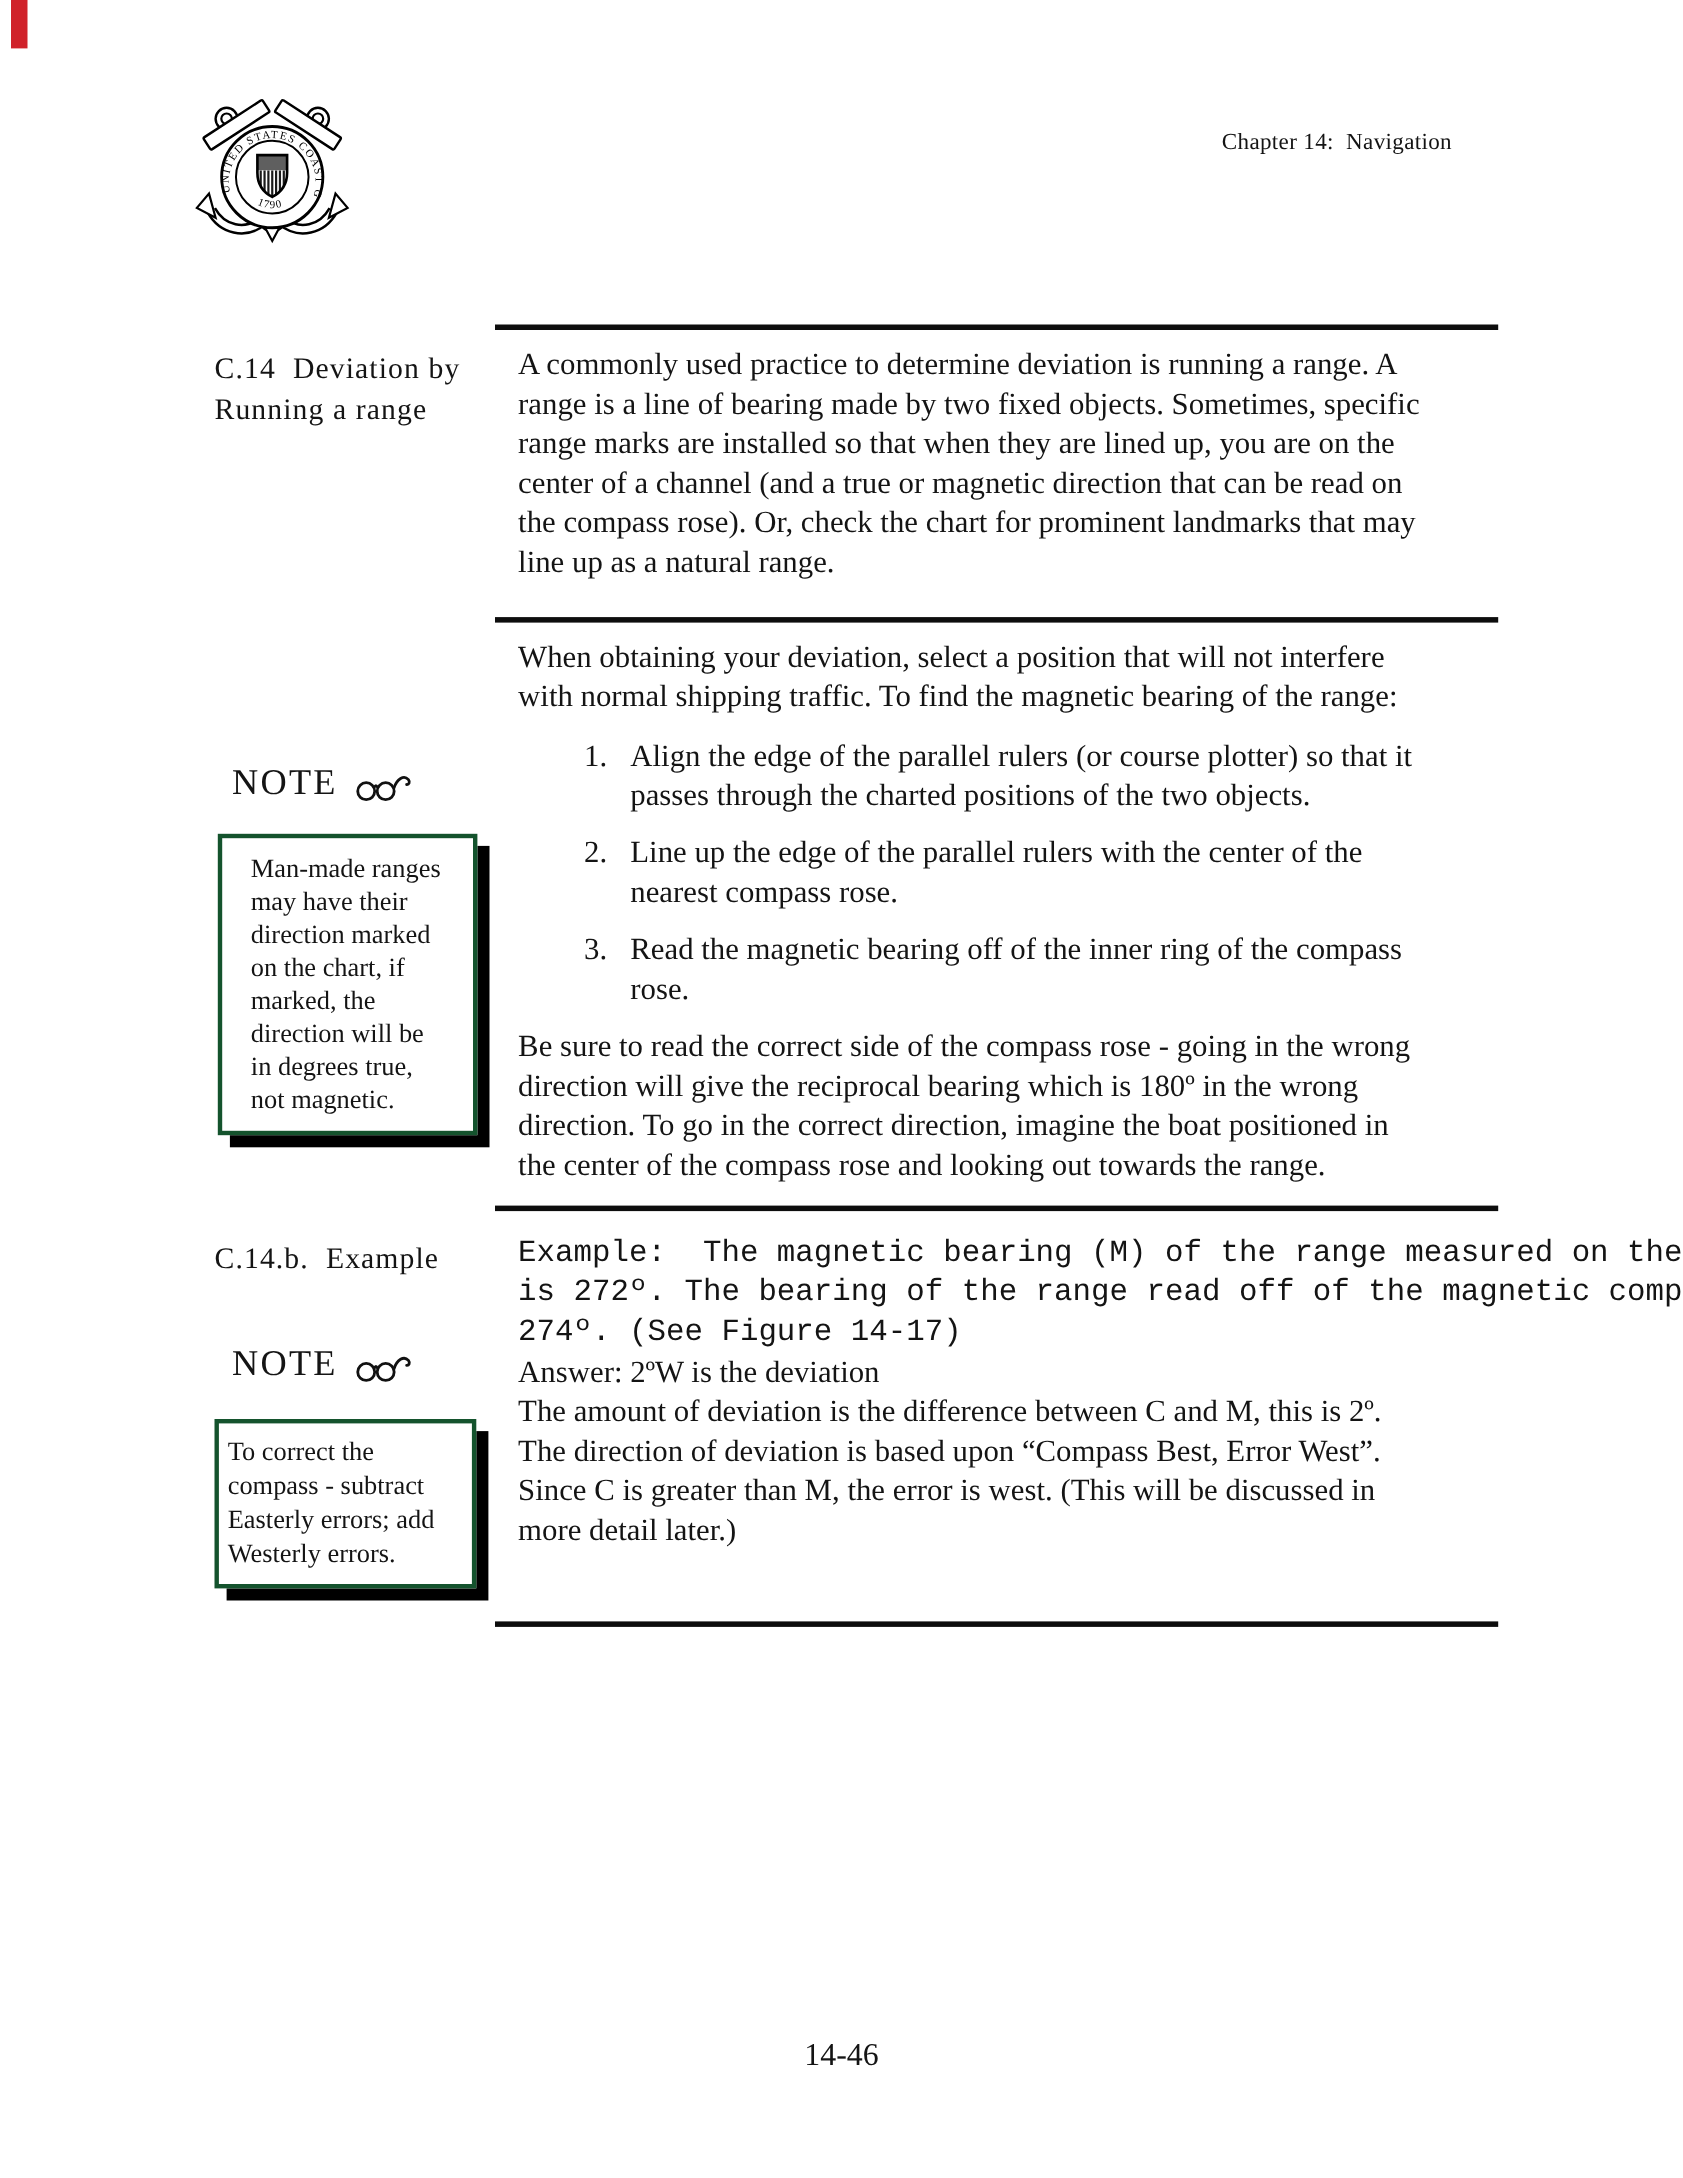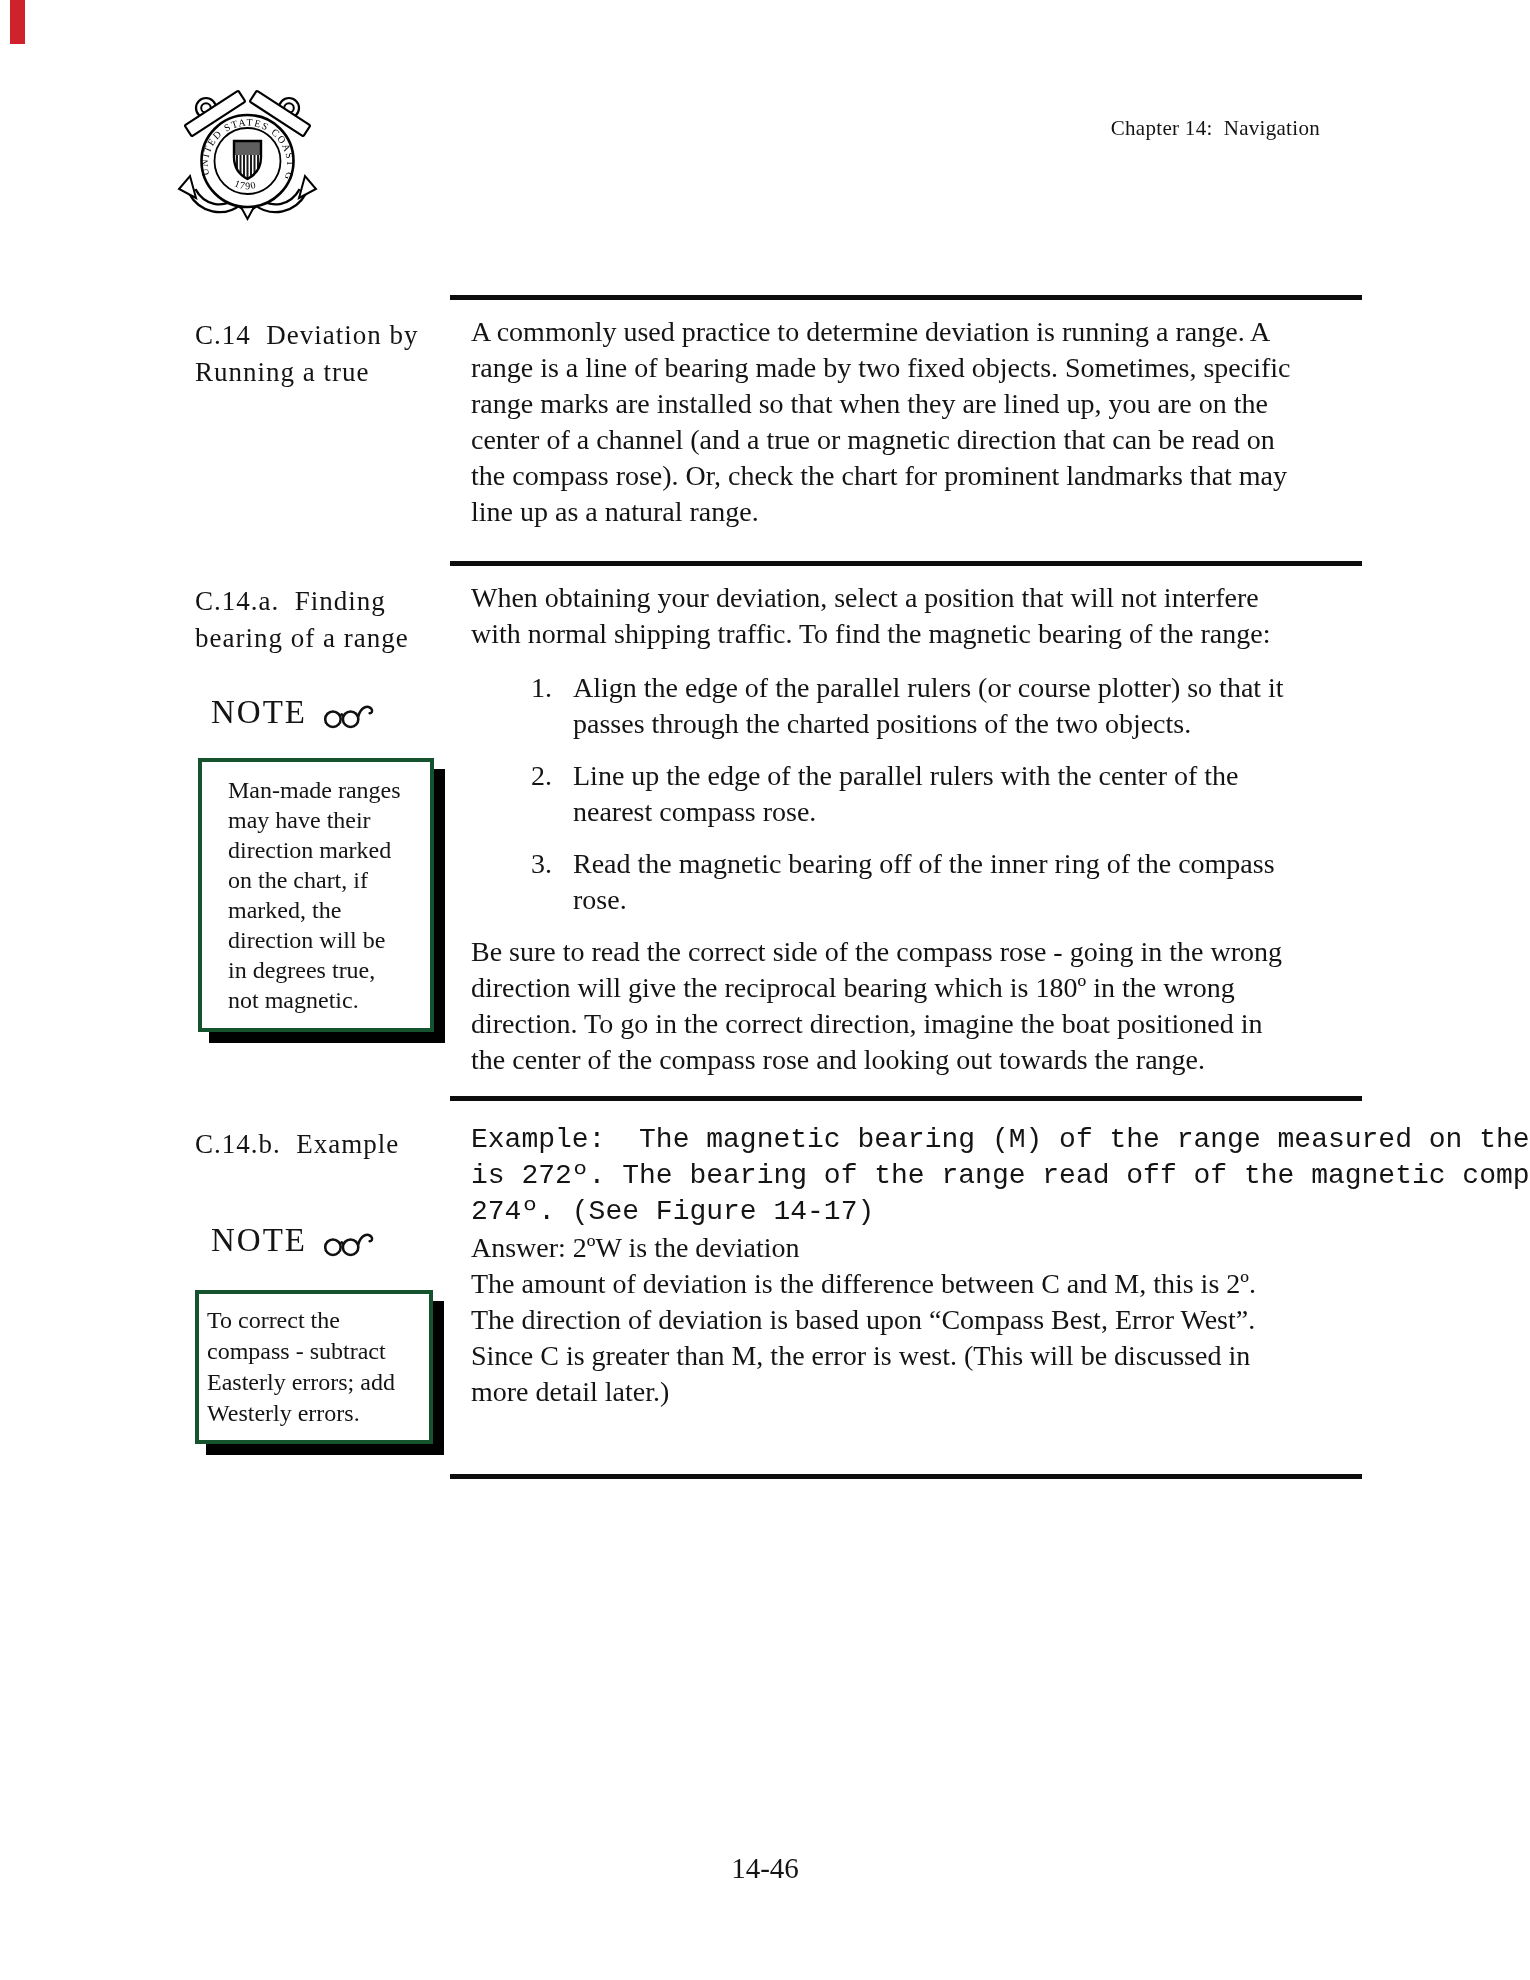--- a/index.html
+++ b/index.html
@@ -93,32 +93,30 @@
   </svg>
 
   <div class="chapter pre">Chapter 14:  Navigation</div>
 
   <div class="hr hr1"></div>
   <div class="hr hr2"></div>
   <div class="hr hr3"></div>
   <div class="hr hr4"></div>
 
   <div class="side s-c14 pre">C.14  Deviation by
-Running a true</div>
+Running a range</div>
   <div class="main m-c14">
     <p class="pre">A commonly used practice to determine deviation is running a range. A
 range is a line of bearing made by two fixed objects. Sometimes, specific
 range marks are installed so that when they are lined up, you are on the
 center of a channel (and a true or magnetic direction that can be read on
 the compass rose). Or, check the chart for prominent landmarks that may
 line up as a natural range.</p>
   </div>
 
-  <div class="side s-c14a pre">C.14.a.  Finding
-bearing of a range</div>
   <div class="main m-c14a">
     <p class="intro pre">When obtaining your deviation, select a position that will not interfere
 with normal shipping traffic. To find the magnetic bearing of the range:</p>
     <div class="num-list">
       <div class="list-item">
         <span class="num">1.</span>
         <span class="pre">Align the edge of the parallel rulers (or course plotter) so that it
 passes through the charted positions of the two objects.</span>
       </div>
       <div class="list-item">

